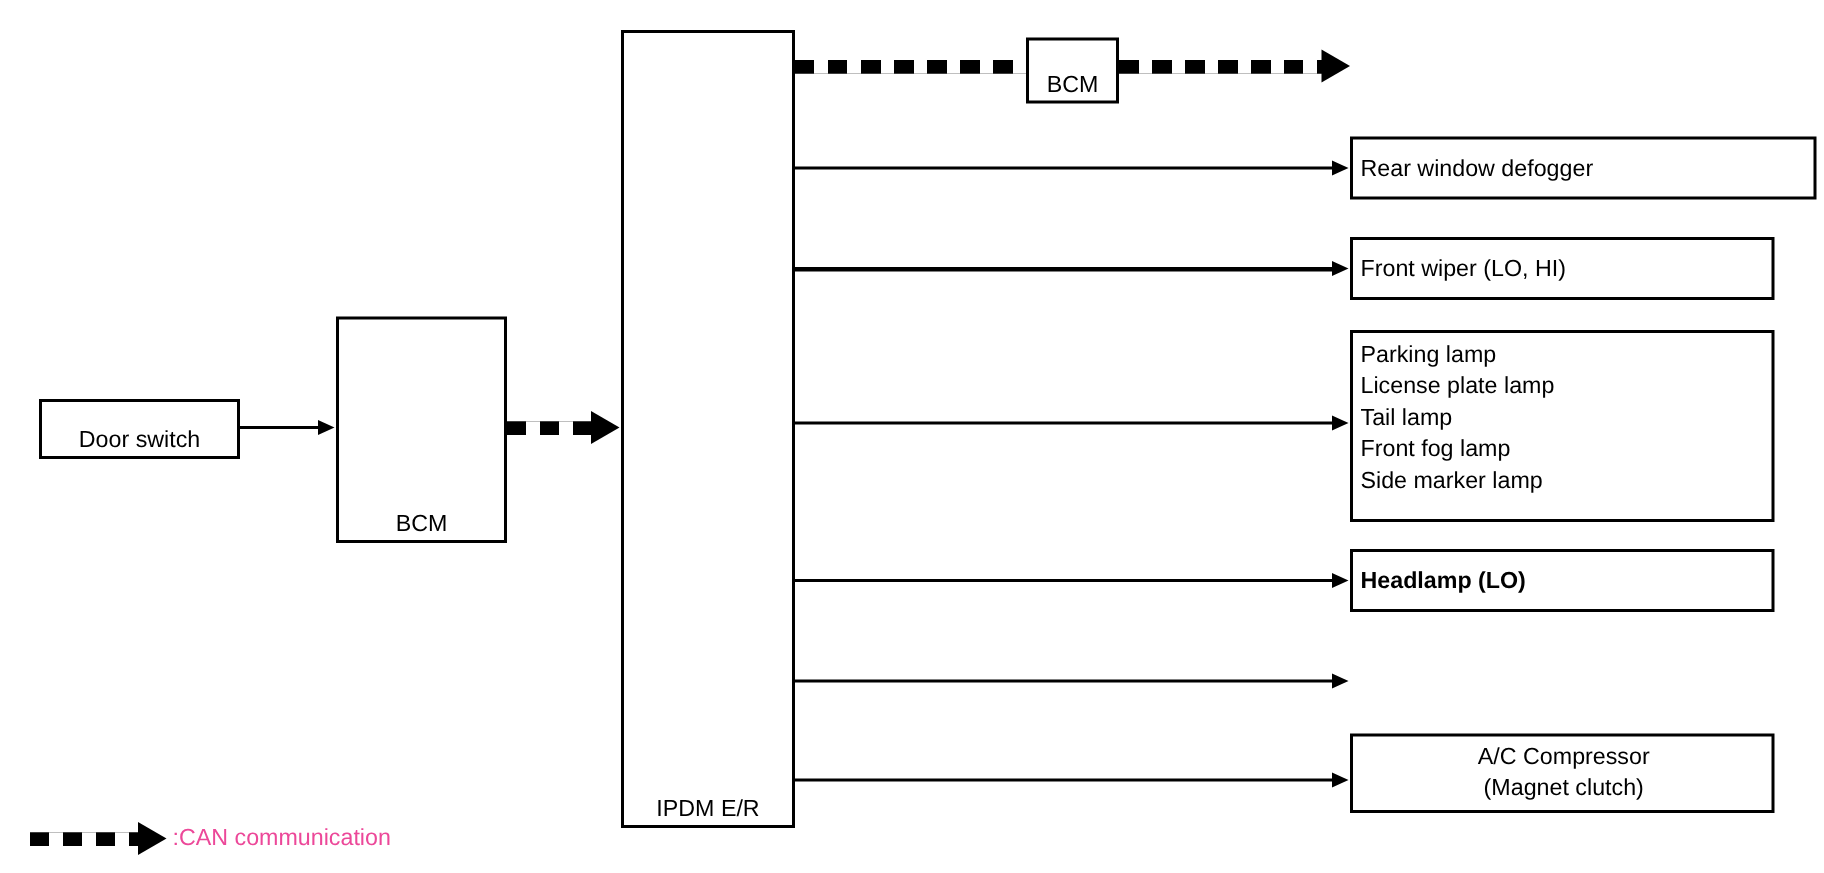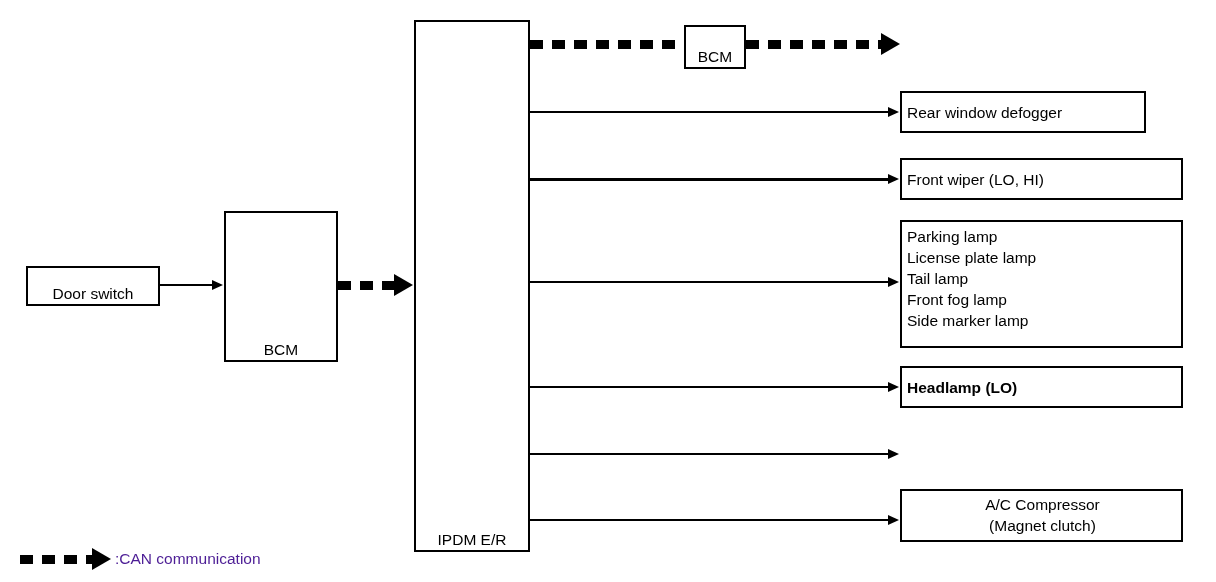--- a/index.html
+++ b/index.html
@@ -95,21 +95,21 @@
   }
   .legend-arrow {
     width: 0;
     height: 0;
     border-top: 11px solid transparent;
     border-bottom: 11px solid transparent;
     border-left: 19px solid #000000;
   }
   .legend-text {
     font-size: 15.5px;
-    color: #4c1d95;
+    color: #ec4899;
     margin-left: 4px;
     white-space: nowrap;
   }
 </style>
 </head>
 <body>
 
 <div id="diagram">
 
   <div class="box center-label" style="left:26px; top:266px; width:134px; height:40px;">
@@ -136,21 +136,21 @@
     <span>BCM</span>
   </div>
 
   <div class="can" style="left:746px; top:40px; width:138px;"></div>
   <div class="arrow-thick" style="left:881px; top:33px;"></div>
 
 
   <div class="wire" style="left:530px; top:111px; width:360px;"></div>
   <div class="arrow-thin" style="left:888px; top:107px;"></div>
 
-  <div class="box" style="left:900px; top:91px; width:246px; height:42px;">
+  <div class="box" style="left:900px; top:91px; width:311px; height:42px;">
     <span class="txt" style="top:9px;">Rear window defogger</span>
   </div>
 
   <div class="wire" style="left:530px; top:178px; width:360px; height:3px;"></div>
   <div class="arrow-thin" style="left:888px; top:174px;"></div>
 
   <div class="box" style="left:900px; top:158px; width:283px; height:42px;">
     <span class="txt" style="top:9px;">Front wiper (LO, HI)</span>
   </div>
 

